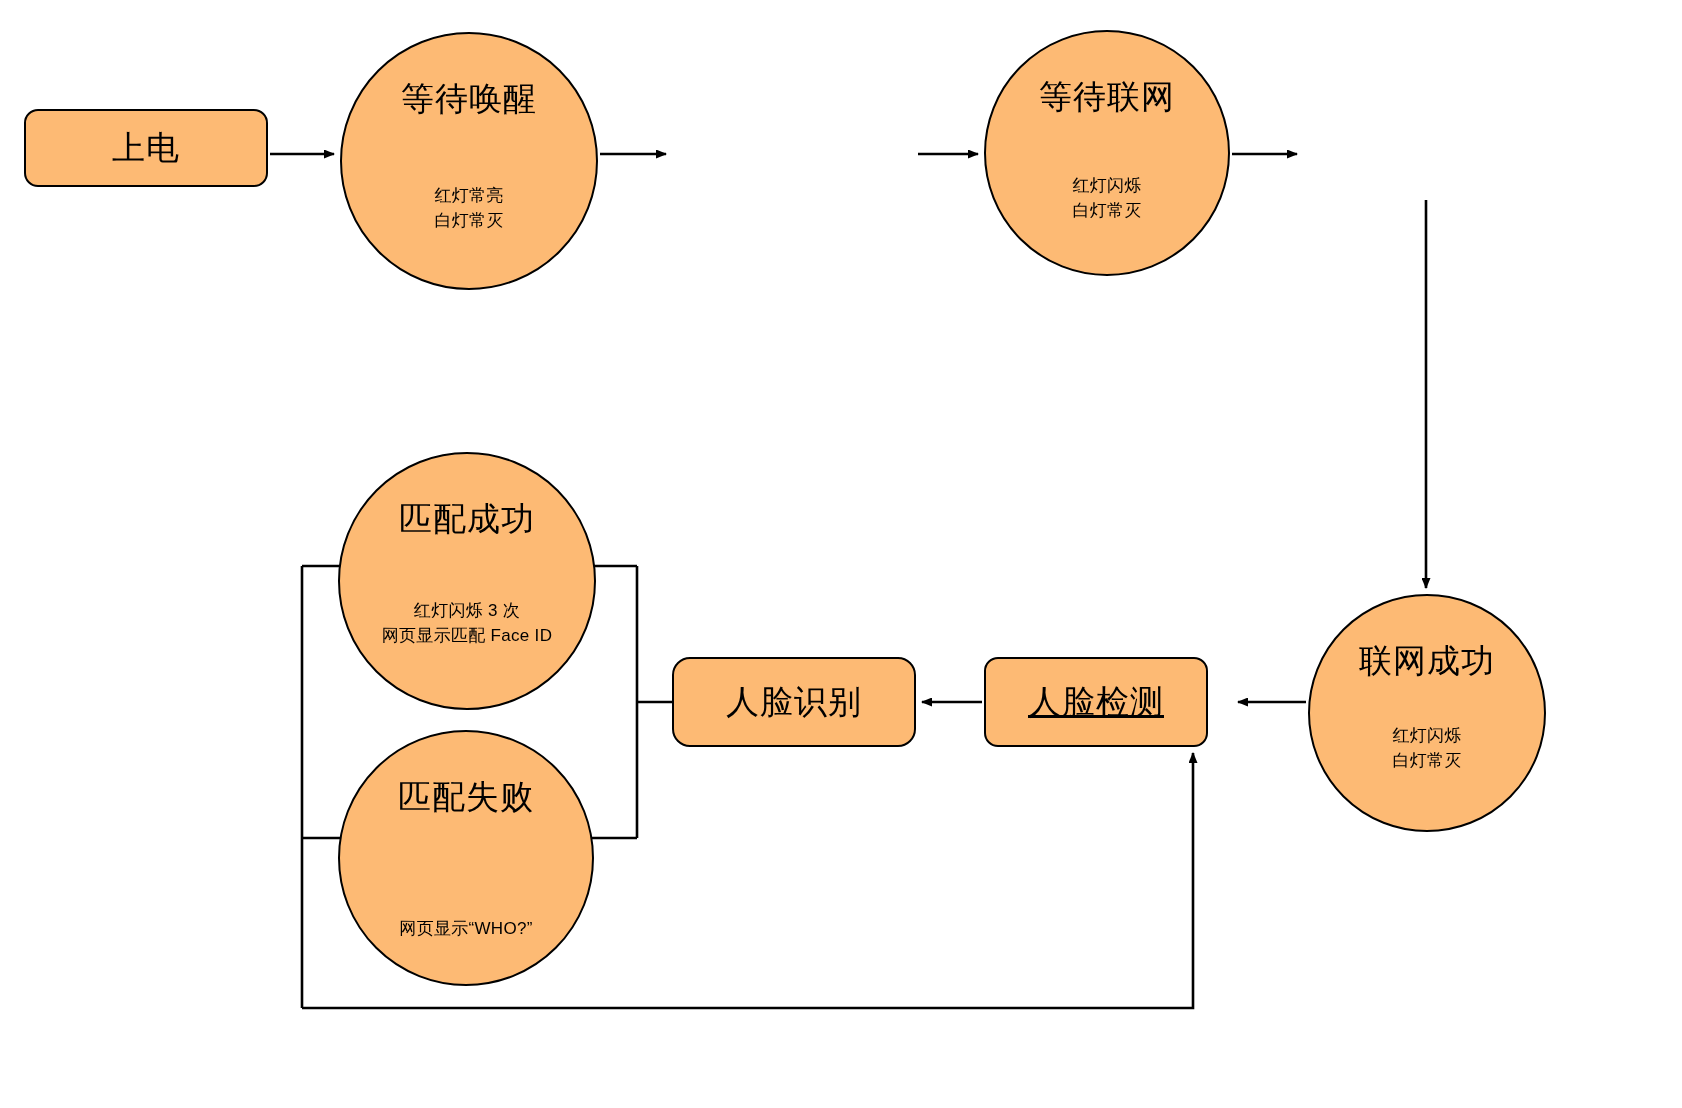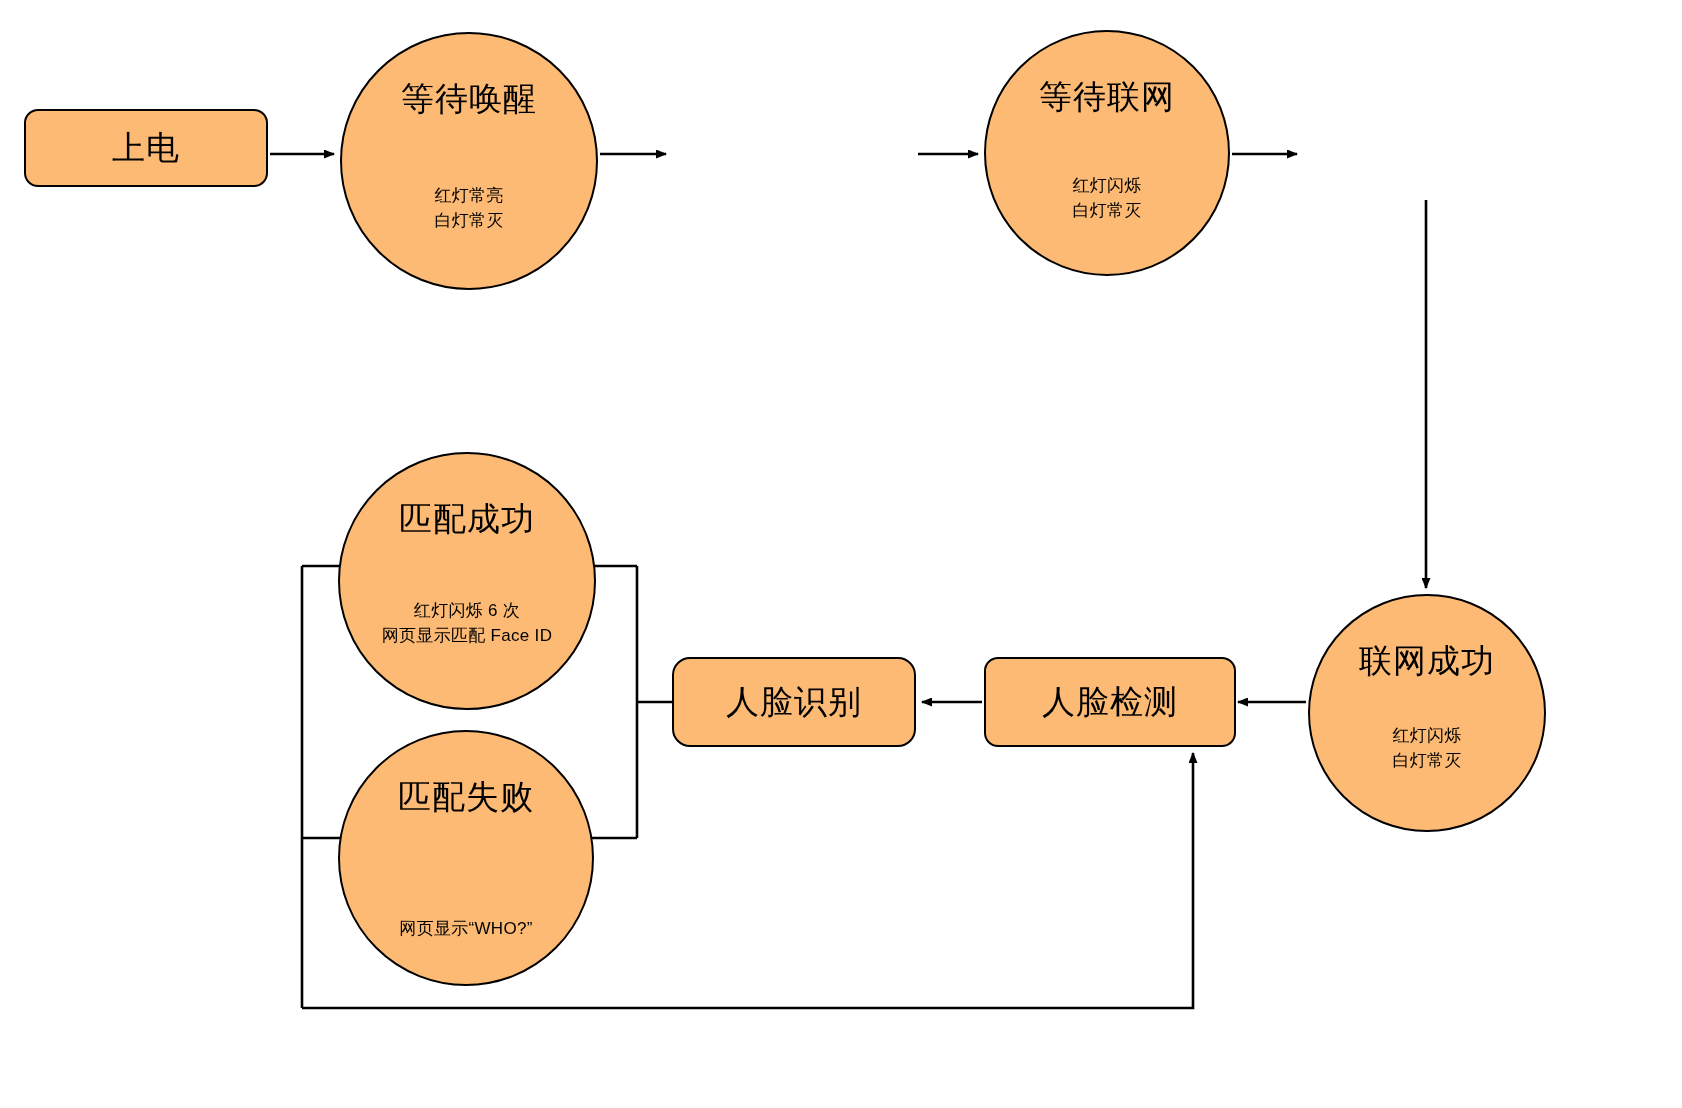--- a/index.html
+++ b/index.html
@@ -64,21 +64,21 @@
     left: 0;
     right: 0;
   }
   
   #n-power      { left: 24px;   top: 109px;  width: 244px;  height: 78px;  }
   #n-waitwake   { left: 340px;  top: 32px;   width: 258px;  height: 258px; }
   #n-voicewake  { left: 672px;  top: 110px;  width: 244px;  height: 88px;  }
   #n-waitnet    { left: 984px;  top: 30px;   width: 246px;  height: 246px; }
   #n-connect    { left: 1303px; top: 110px;  width: 244px;  height: 90px;  }
   #n-netok      { left: 1308px; top: 594px;  width: 238px;  height: 238px; }
-  #n-facedet    { left: 984px;  top: 657px;  width: 252px;  height: 90px;  }
+  #n-facedet    { left: 984px;  top: 657px;  width: 224px;  height: 90px; text-decoration: underline;  }
   #n-facerec    { left: 672px;  top: 657px;  width: 244px;  height: 90px; border-radius: 18px;  }
   #n-matchok    { left: 338px;  top: 452px;  width: 258px;  height: 258px; }
   #n-matchfail  { left: 338px;  top: 730px;  width: 256px;  height: 256px; }
 
   #n-waitwake  .node-sub { top: 150px; }
   #n-waitnet   .node-sub { top: 142px; }
   #n-netok     .node-sub { top: 128px; }
   #n-matchok   .node-sub { top: 145px; }
   #n-matchfail .node-sub { top: 148px; margin-top: 37px; }
 </style>
@@ -144,21 +144,21 @@
   <div class="node rect" id="n-facedet">
     <div class="node-title">人脸检测</div>
   </div>
 
   <div class="node rect" id="n-facerec">
     <div class="node-title">人脸识别</div>
   </div>
 
   <div class="node circle" id="n-matchok">
     <div class="node-title">匹配成功</div>
-    <div class="node-sub">红灯闪烁 6 次
+    <div class="node-sub">红灯闪烁 3 次
 网页显示匹配 Face ID</div>
   </div>
 
   <div class="node circle" id="n-matchfail">
     <div class="node-title">匹配失败</div>
     <div class="node-sub">网页显示“WHO?”</div>
   </div>
 
 </div>
 

